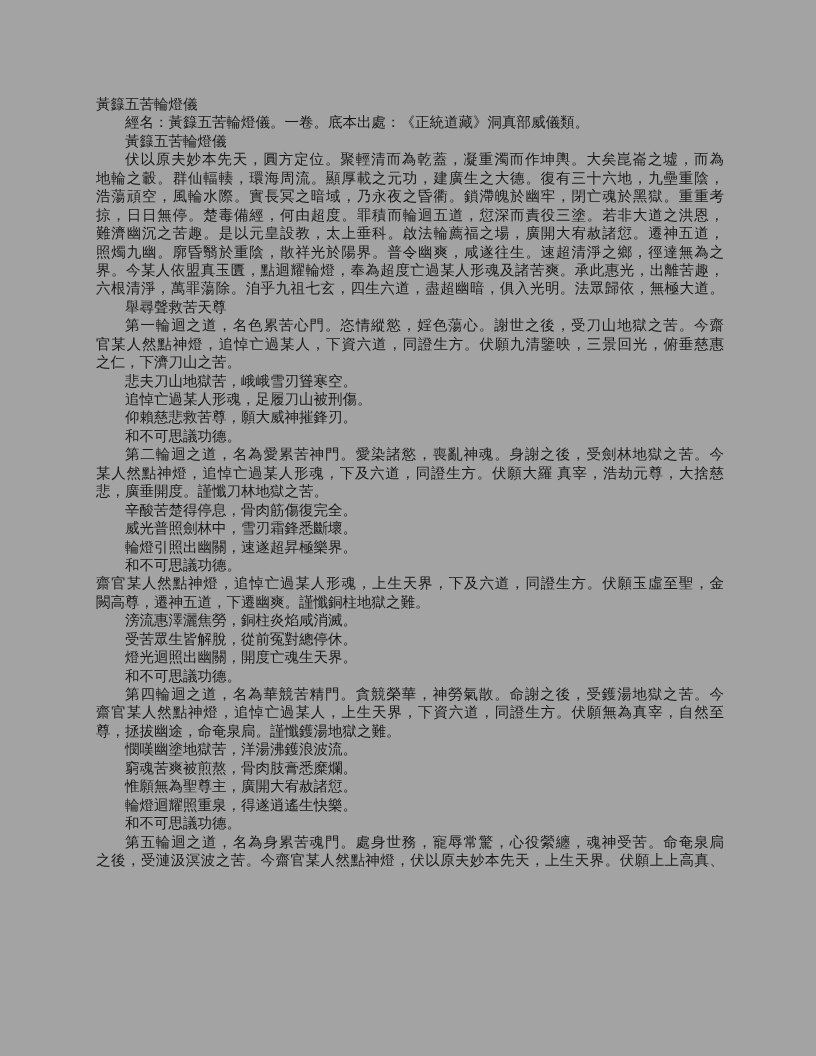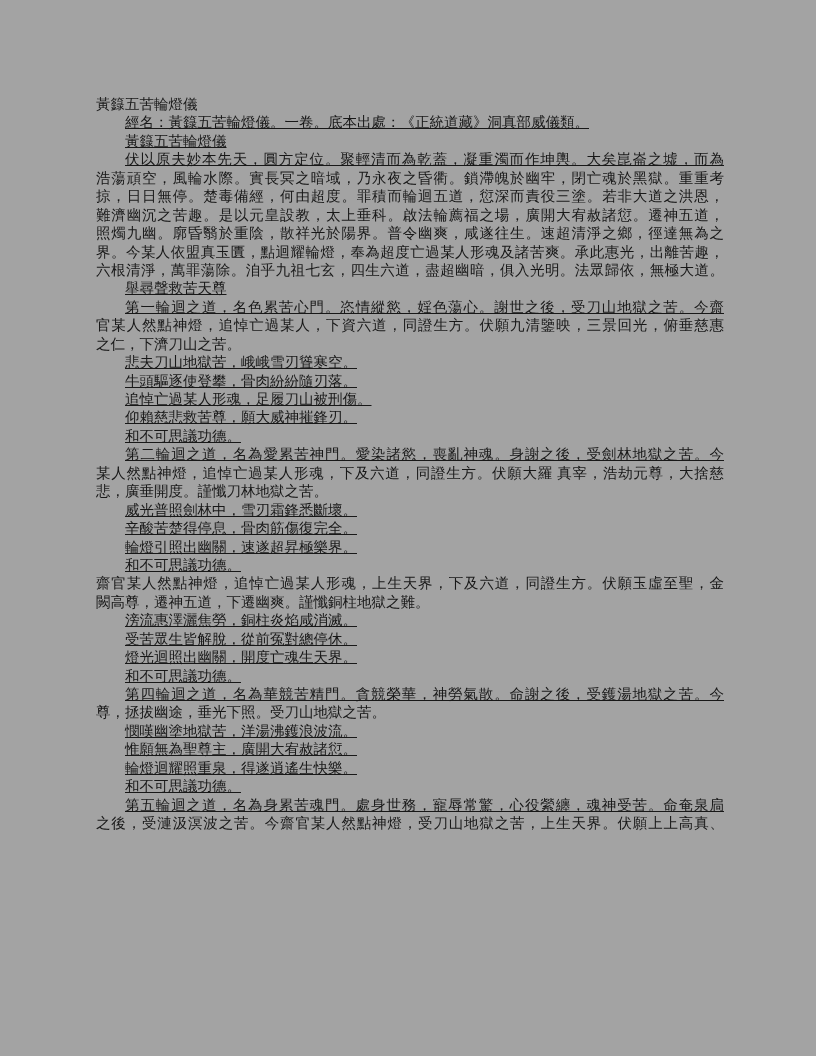--- a/index.html
+++ b/index.html
@@ -24,67 +24,68 @@
     line-height: 18.45px;
     color: #181818;
   }
   .line {
     height: 18.45px;
     overflow: hidden;
     text-align: left;
   }
   .line.indent {
     padding-left: 29px;
-    text-decoration: underline;
   }
   .line.fill {
     text-align: justify;
     text-align-last: justify;
     text-justify: inter-character;
   }
 </style>
 </head>
 <body>
 
 <div class="page">
   <div class="textblock">
       <div class="line">黃籙五苦輪燈儀</div>
       <div class="line indent">經名：黃籙五苦輪燈儀。一卷。底本出處：《正統道藏》洞真部威儀類。</div>
       <div class="line indent">黃籙五苦輪燈儀</div>
       <div class="line indent fill">伏以原夫妙本先天，圓方定位。聚輕清而為乾蓋，凝重濁而作坤輿。大矣崑崙之墟，而為</div>
+      <div class="line fill">地輪之轂。群仙輻輳，環海周流。顯厚載之元功，建廣生之大德。復有三十六地，九壘重陰，</div>
       <div class="line fill">浩蕩頑空，風輪水際。實長冥之暗域，乃永夜之昏衢。鎖滯魄於幽牢，閉亡魂於黑獄。重重考</div>
       <div class="line fill">掠，日日無停。楚毒備經，何由超度。罪積而輪迴五道，愆深而責役三塗。若非大道之洪恩，</div>
       <div class="line fill">難濟幽沉之苦趣。是以元皇設教，太上垂科。啟法輪薦福之場，廣開大宥赦諸愆。遷神五道，</div>
       <div class="line fill">照燭九幽。廓昏翳於重陰，散祥光於陽界。普令幽爽，咸遂往生。速超清淨之鄉，徑達無為之</div>
       <div class="line fill">界。今某人依盟真玉匱，點迴耀輪燈，奉為超度亡過某人形魂及諸苦爽。承此惠光，出離苦趣，</div>
       <div class="line fill">六根清淨，萬罪蕩除。洎乎九祖七玄，四生六道，盡超幽暗，俱入光明。法眾歸依，無極大道。</div>
       <div class="line indent">舉尋聲救苦天尊</div>
       <div class="line indent fill">第一輪迴之道，名色累苦心門。恣情縱慾，婬色蕩心。謝世之後，受刀山地獄之苦。今齋</div>
       <div class="line fill">官某人然點神燈，追悼亡過某人，下資六道，同證生方。伏願九清鑒映，三景回光，俯垂慈惠</div>
       <div class="line">之仁，下濟刀山之苦。</div>
       <div class="line indent">悲夫刀山地獄苦，峨峨雪刃聳寒空。</div>
-      <div class="line indent">牛頭驅逐使登攀，骨肉紛紛隨刃落。</div>
       <div class="line indent">追悼亡過某人形魂，足履刀山被刑傷。</div>
       <div class="line indent">仰賴慈悲救苦尊，願大威神摧鋒刃。</div>
       <div class="line indent">和不可思議功德。</div>
       <div class="line indent fill">第二輪迴之道，名為愛累苦神門。愛染諸慾，喪亂神魂。身謝之後，受劍林地獄之苦。今</div>
       <div class="line fill">某人然點神燈，追悼亡過某人形魂，下及六道，同證生方。伏願大羅 真宰，浩劫元尊，大捨慈</div>
       <div class="line">悲，廣垂開度。謹懺刀林地獄之苦。</div>
+      <div class="line indent">辛酸苦楚得停息，骨肉筋傷復完全。</div>
       <div class="line indent">威光普照劍林中，雪刃霜鋒悉斷壞。</div>
-      <div class="line indent">辛酸苦楚得停息，骨肉筋傷復完全。</div>
       <div class="line indent">輪燈引照出幽關，速遂超昇極樂界。</div>
       <div class="line indent">和不可思議功德。</div>
       <div class="line fill">齋官某人然點神燈，追悼亡過某人形魂，上生天界，下及六道，同證生方。伏願玉虛至聖，金</div>
       <div class="line">闕高尊，遷神五道，下遷幽爽。謹懺銅柱地獄之難。</div>
       <div class="line indent">滂流惠澤灑焦勞，銅柱炎焰咸消滅。</div>
       <div class="line indent">受苦眾生皆解脫，從前冤對總停休。</div>
       <div class="line indent">燈光迴照出幽關，開度亡魂生天界。</div>
       <div class="line indent">和不可思議功德。</div>
       <div class="line indent fill">第四輪迴之道，名為華競苦精門。貪競榮華，神勞氣散。命謝之後，受鑊湯地獄之苦。今</div>
-      <div class="line">尊，拯拔幽途，垂光下照。受刀山地獄之苦。</div>
+      <div class="line fill">齋官某人然點神燈，追悼亡過某人，上生天界，下資六道，同證生方。伏願無為真宰，自然至</div>
+      <div class="line">尊，拯拔幽途，命奄泉扃。謹懺鑊湯地獄之難。</div>
       <div class="line indent">憫嘆幽塗地獄苦，洋湯沸鑊浪波流。</div>
+      <div class="line indent">窮魂苦爽被煎熬，骨肉肢膏悉糜爛。</div>
       <div class="line indent">惟願無為聖尊主，廣開大宥赦諸愆。</div>
       <div class="line indent">輪燈迴耀照重泉，得遂逍遙生快樂。</div>
       <div class="line indent">和不可思議功德。</div>
       <div class="line indent fill">第五輪迴之道，名為身累苦魂門。處身世務，寵辱常驚，心役縈纏，魂神受苦。命奄泉扃</div>
-      <div class="line fill">之後，受漣汲溟波之苦。今齋官某人然點神燈，受刀山地獄之苦，上生天界。伏願上上高真、</div>
+      <div class="line fill">之後，受漣汲溟波之苦。今齋官某人然點神燈，伏以原夫妙本先天，上生天界。伏願上上高真、</div>
     </div>
 </div>
 
 </body></html>

